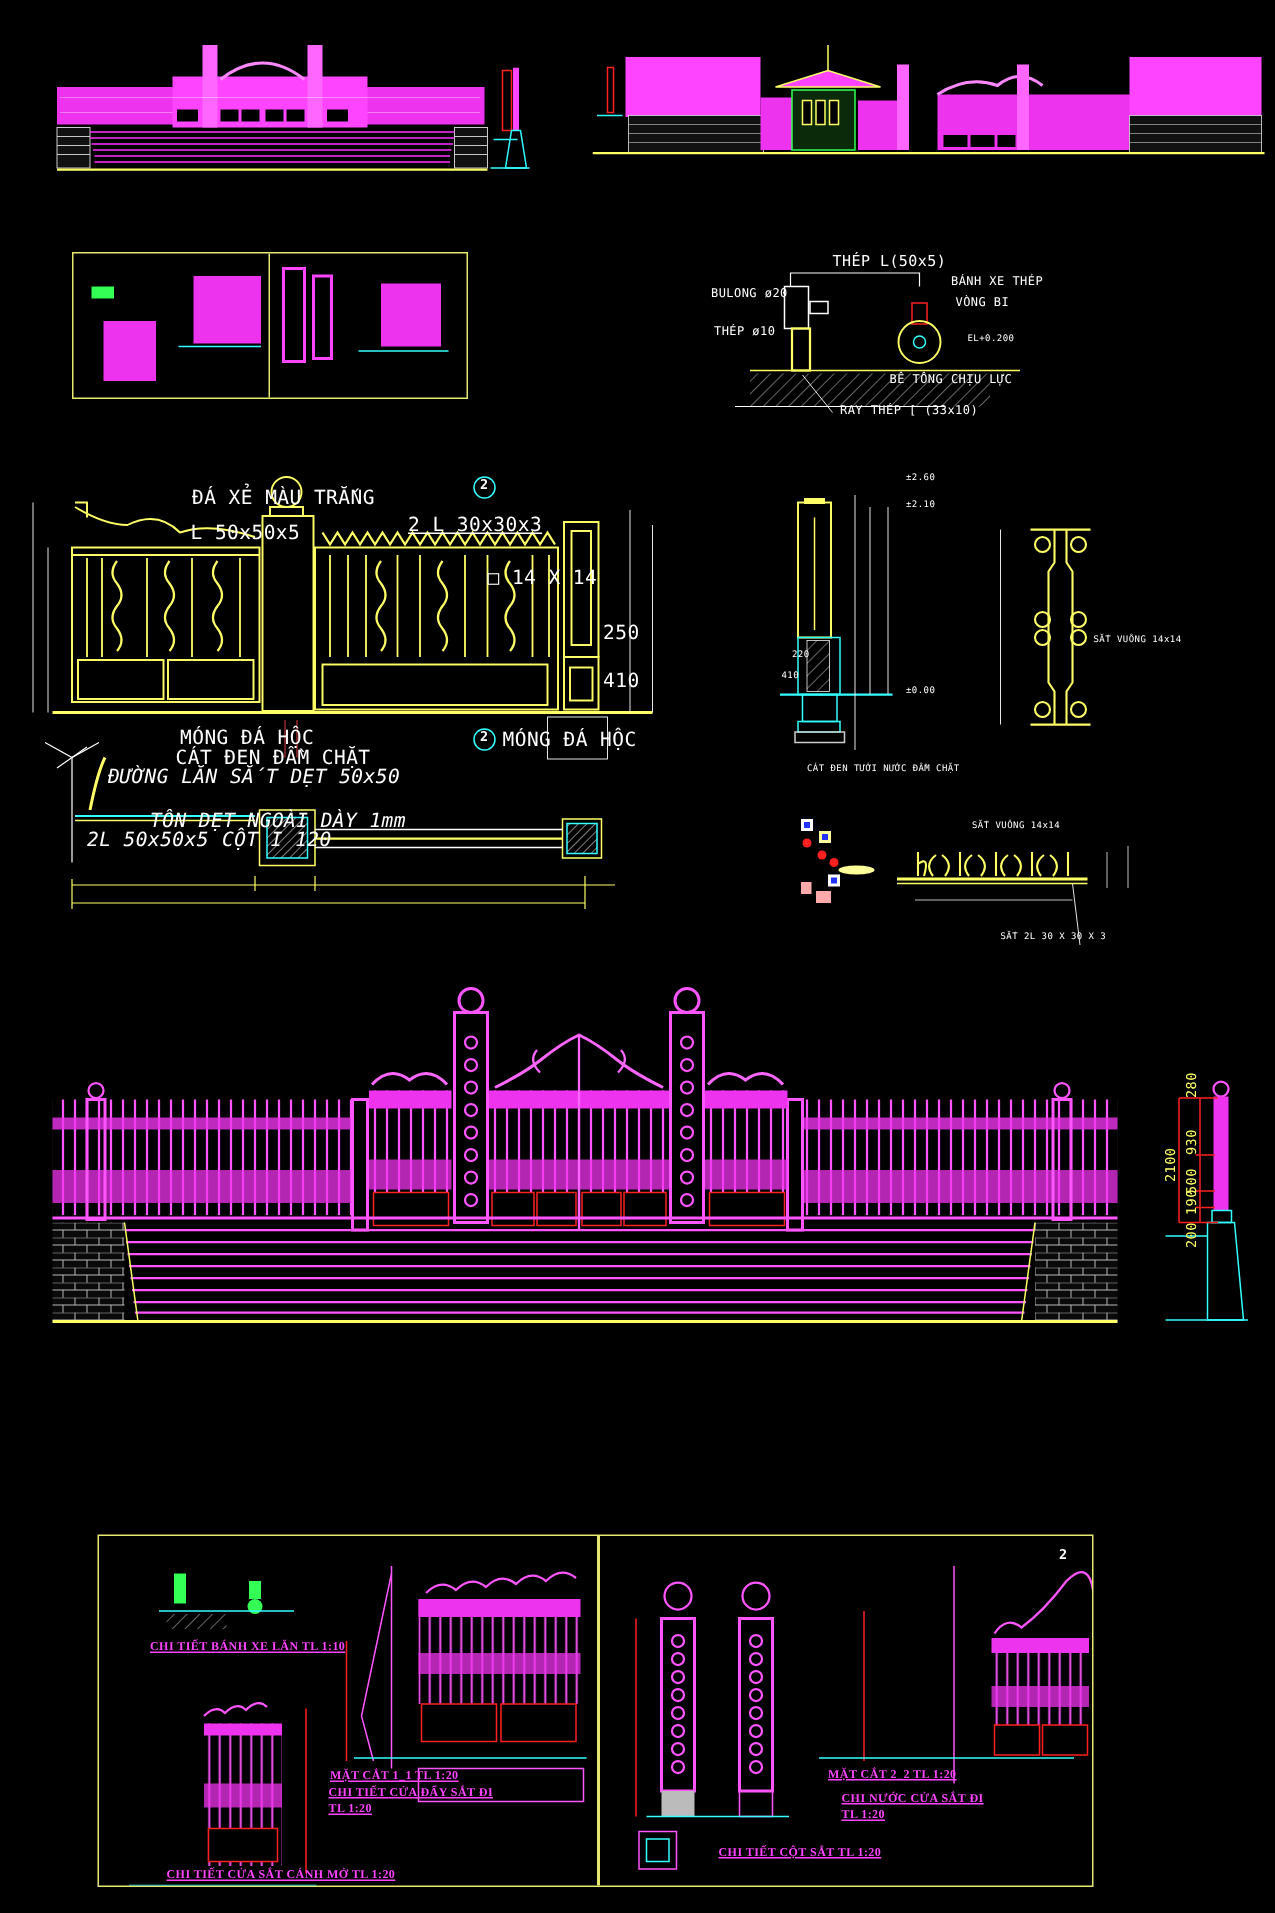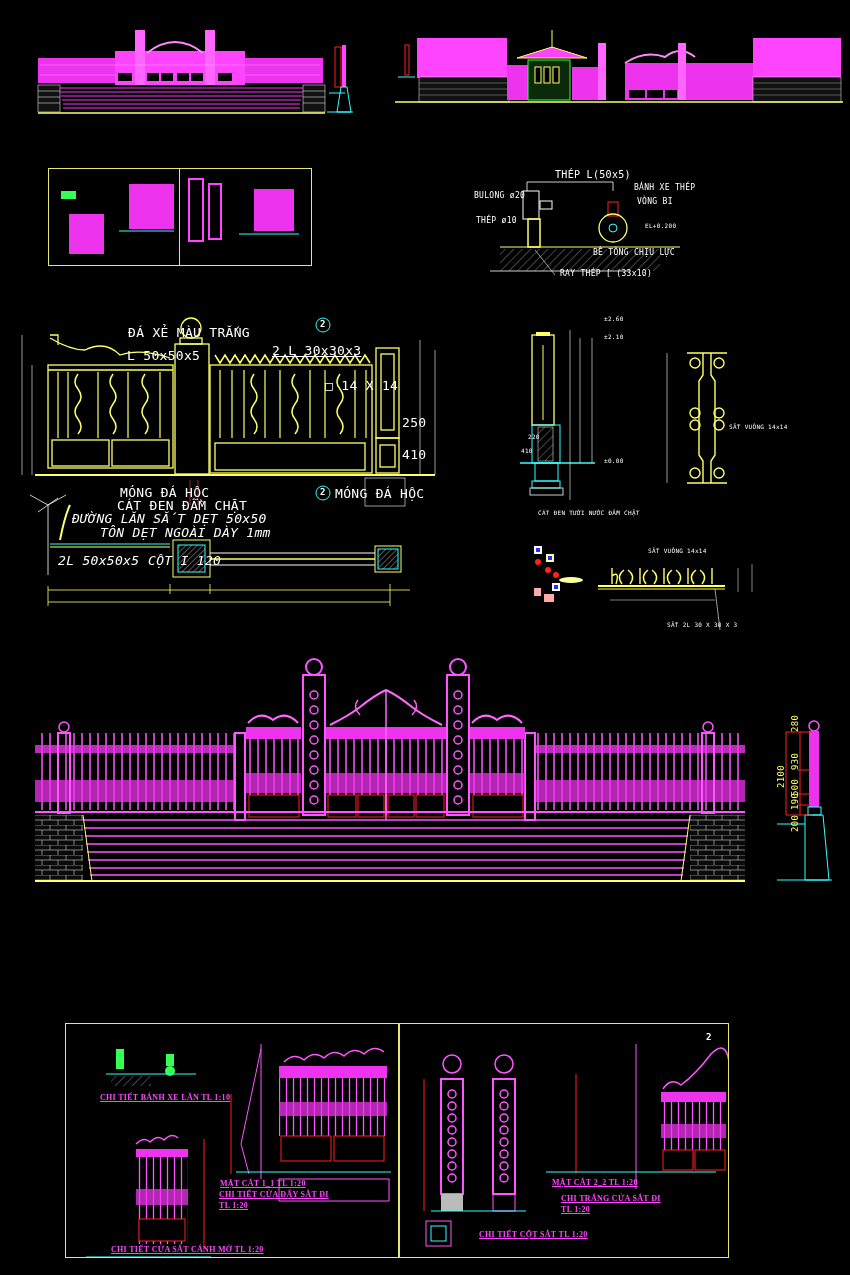--- a/index.html
+++ b/index.html
@@ -249,21 +249,21 @@
     <g stroke="#ffff66" stroke-width="0.8">
       <line x1="28" y1="100" x2="390" y2="100"></line>
       <line x1="28" y1="112" x2="370" y2="112"></line>
       <line x1="28" y1="96" x2="28" y2="116"></line>
         <line x1="150" y1="94" x2="150" y2="104"></line>
       <line x1="190" y1="94" x2="190" y2="104"></line>
         <line x1="370" y1="94" x2="370" y2="116"></line>
     </g>
   </svg>
   <span class="lbl" style="left:52px;top:21px;">ĐƯỜNG LĂN SẮT DẸT 50x50</span>
-  <span class="lbl" style="left:80px;top:35px;">TÔN DẸT NGOÀI DÀY 1mm</span>
+  <span class="lbl" style="left:80px;top:50px;">TÔN DẸT NGOÀI DÀY 1mm</span>
   <span class="lbl" style="left:38px;top:63px;">2L 50x50x5</span>
   <span class="lbl" style="left:128px;top:63px;">CỘT I 120</span>
 </div>
 
 <div class="abs" style="left:500px;top:310px;width:120px;height:220px;">
   <svg width="120" height="220">
     <rect x="32" y="25" width="22" height="90" fill="none" stroke="#ffff66" stroke-width="1.3"></rect>
     <line x1="43" y1="35" x2="43" y2="110" stroke="#ffff66"></line>
     <rect x="36" y="22" width="14" height="4" fill="#ffff66"></rect>
     <rect x="32" y="115" width="28" height="38" fill="none" stroke="#33ffff"></rect>
@@ -531,17 +531,17 @@
     <line x1="480" y1="148" x2="650" y2="148" stroke="#33ffff"></line>
   </svg>
 
   <span class="lbl title" style="left:34px;top:69px;">CHI TIẾT BÁNH XE LĂN TL 1:10</span>
   <span class="lbl title" style="left:154px;top:155px;">MẶT CẮT 1_1 TL 1:20</span>
   <span class="lbl title" style="left:153px;top:166px;">CHI TIẾT CỬA ĐẨY SẮT ĐI</span>
   <span class="lbl title" style="left:153px;top:177px;">TL 1:20</span>
   <span class="lbl title" style="left:45px;top:221px;">CHI TIẾT CỬA SẮT CÁNH MỞ TL 1:20</span>
 
   <span class="lbl title" style="left:486px;top:154px;">MẶT CẮT 2_2 TL 1:20</span>
-  <span class="lbl title" style="left:495px;top:170px;">CHI TRẮNG CỬA SẮT ĐI</span>
+  <span class="lbl title" style="left:495px;top:170px;">CHI NƯỚC CỬA SẮT ĐI</span>
   <span class="lbl title" style="left:495px;top:181px;">TL 1:20</span>
   <span class="lbl title" style="left:413px;top:206px;">CHI TIẾT CỘT SẮT TL 1:20</span>
   <span class="lbl" style="left:640px;top:8px;font-size:9px;font-weight:bold;">2</span>
 </div>
 
 </body></html>

